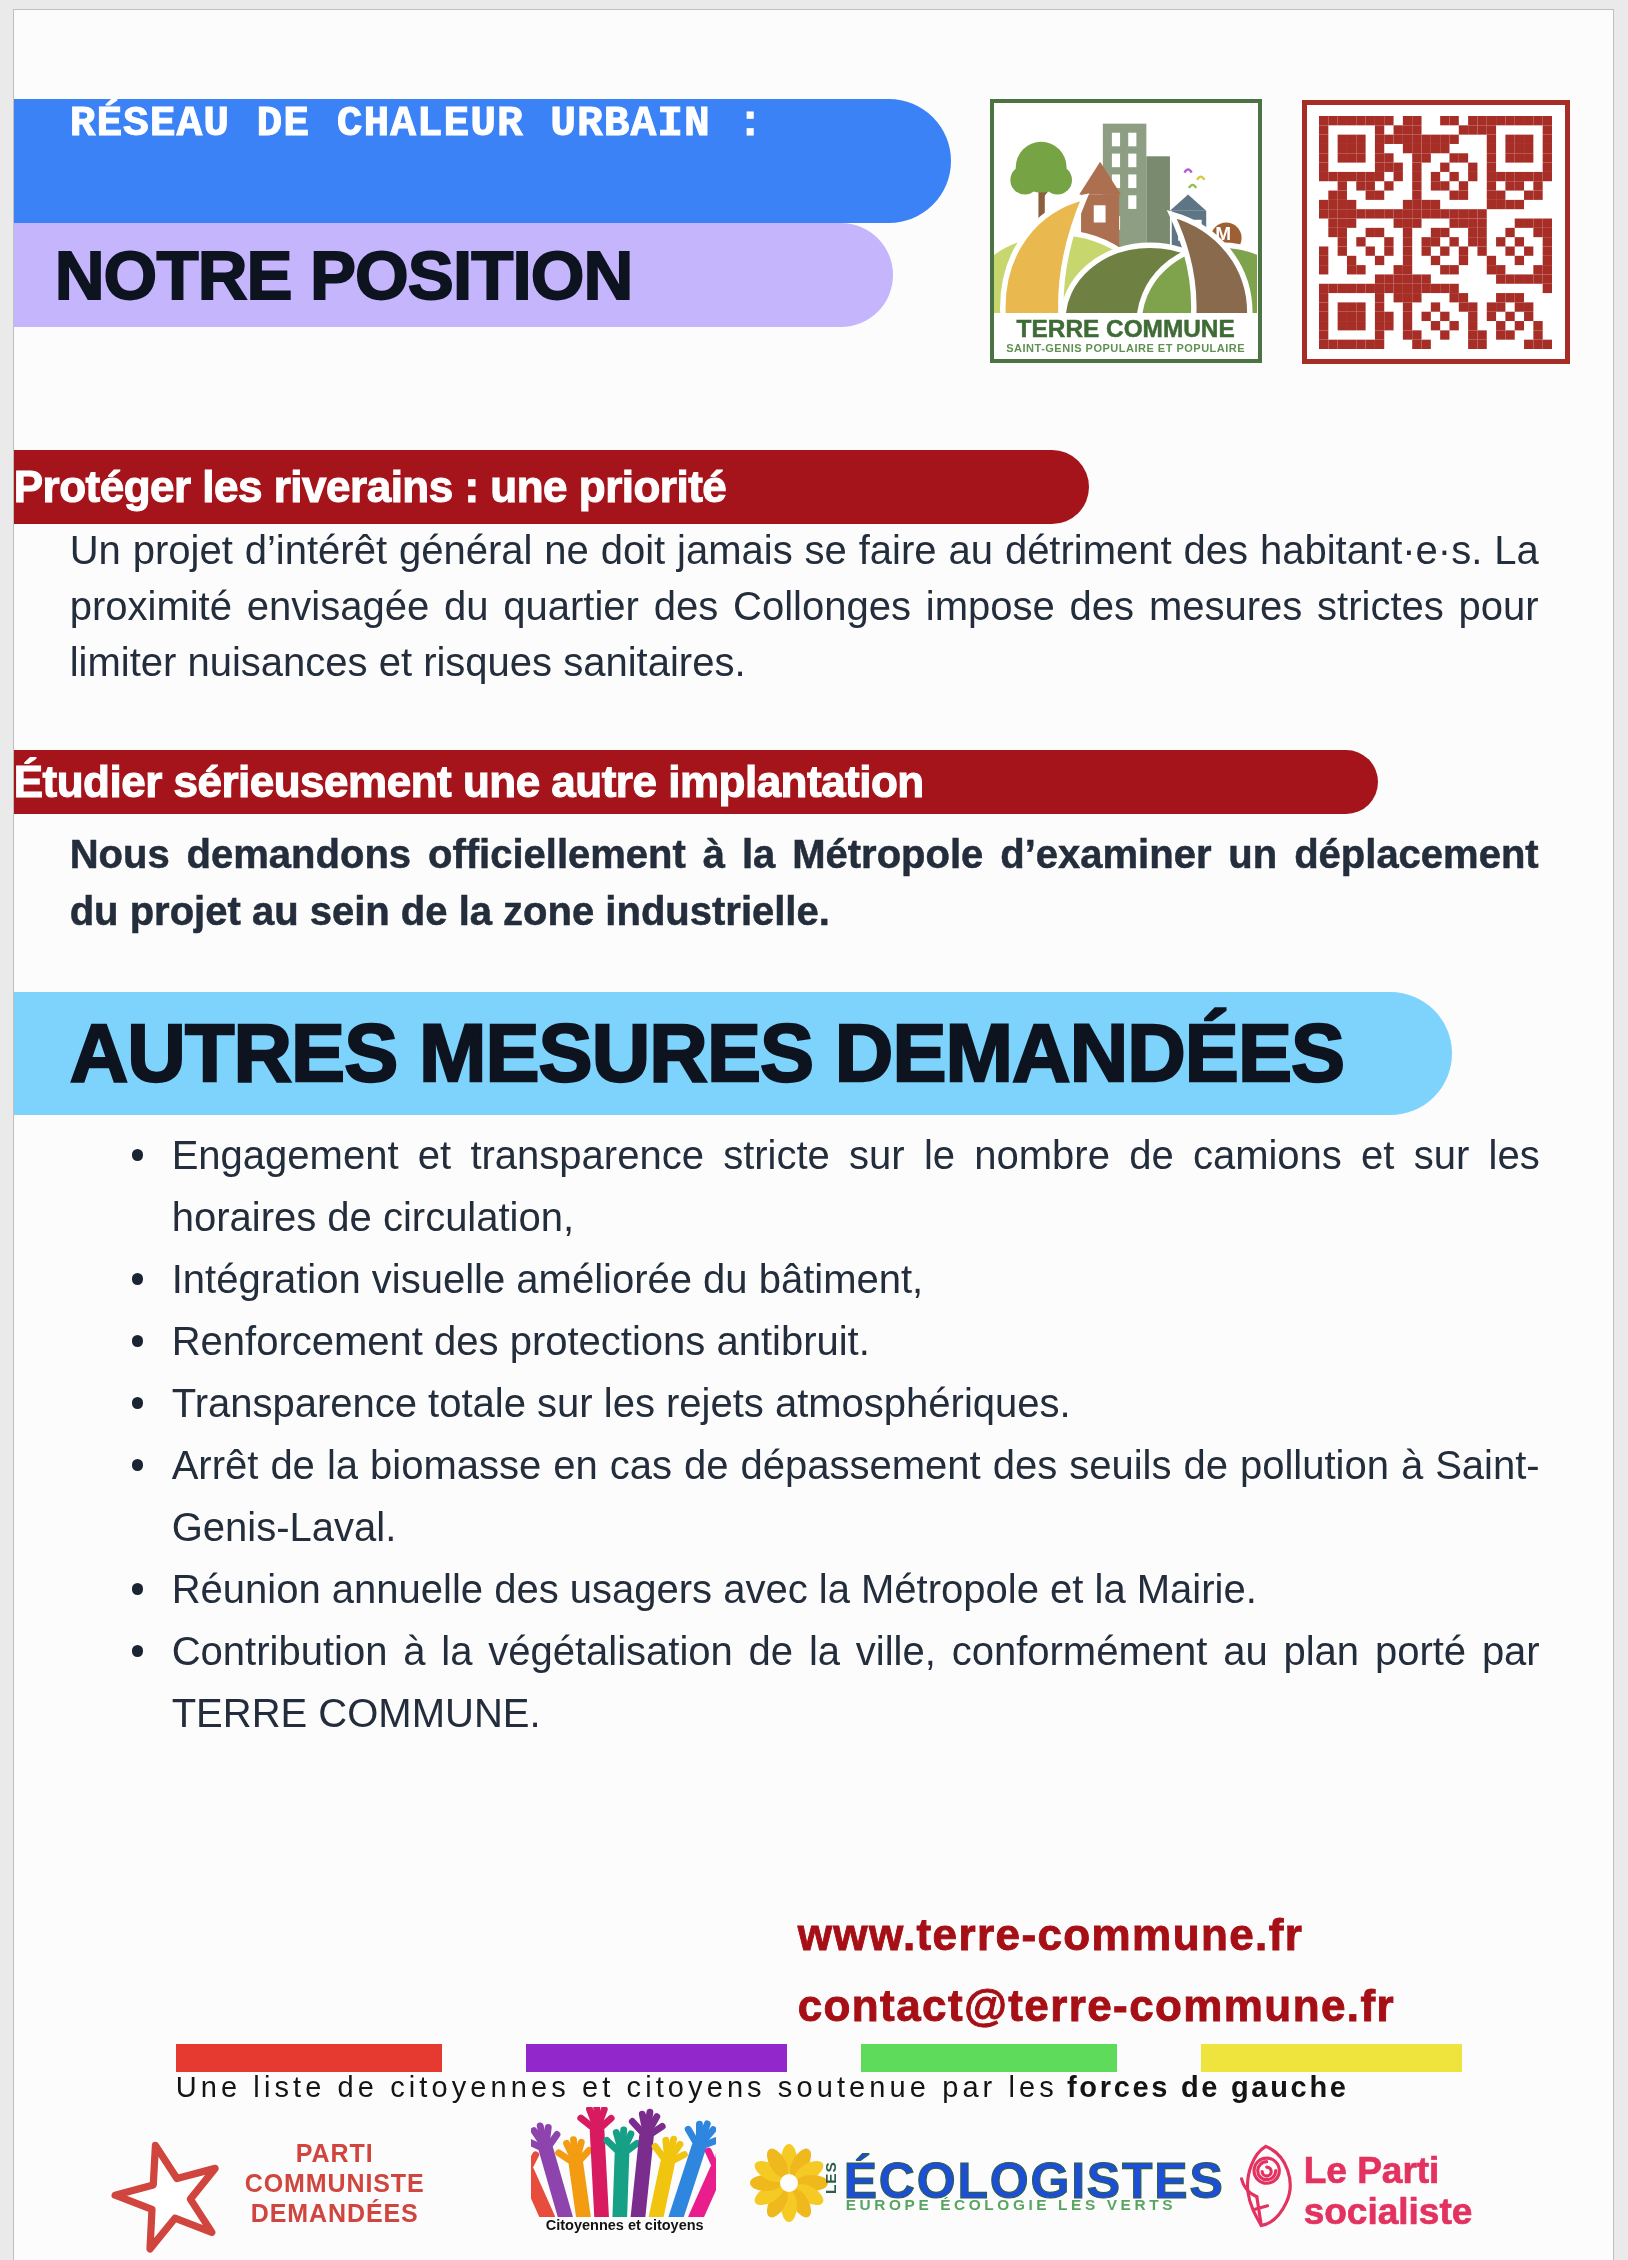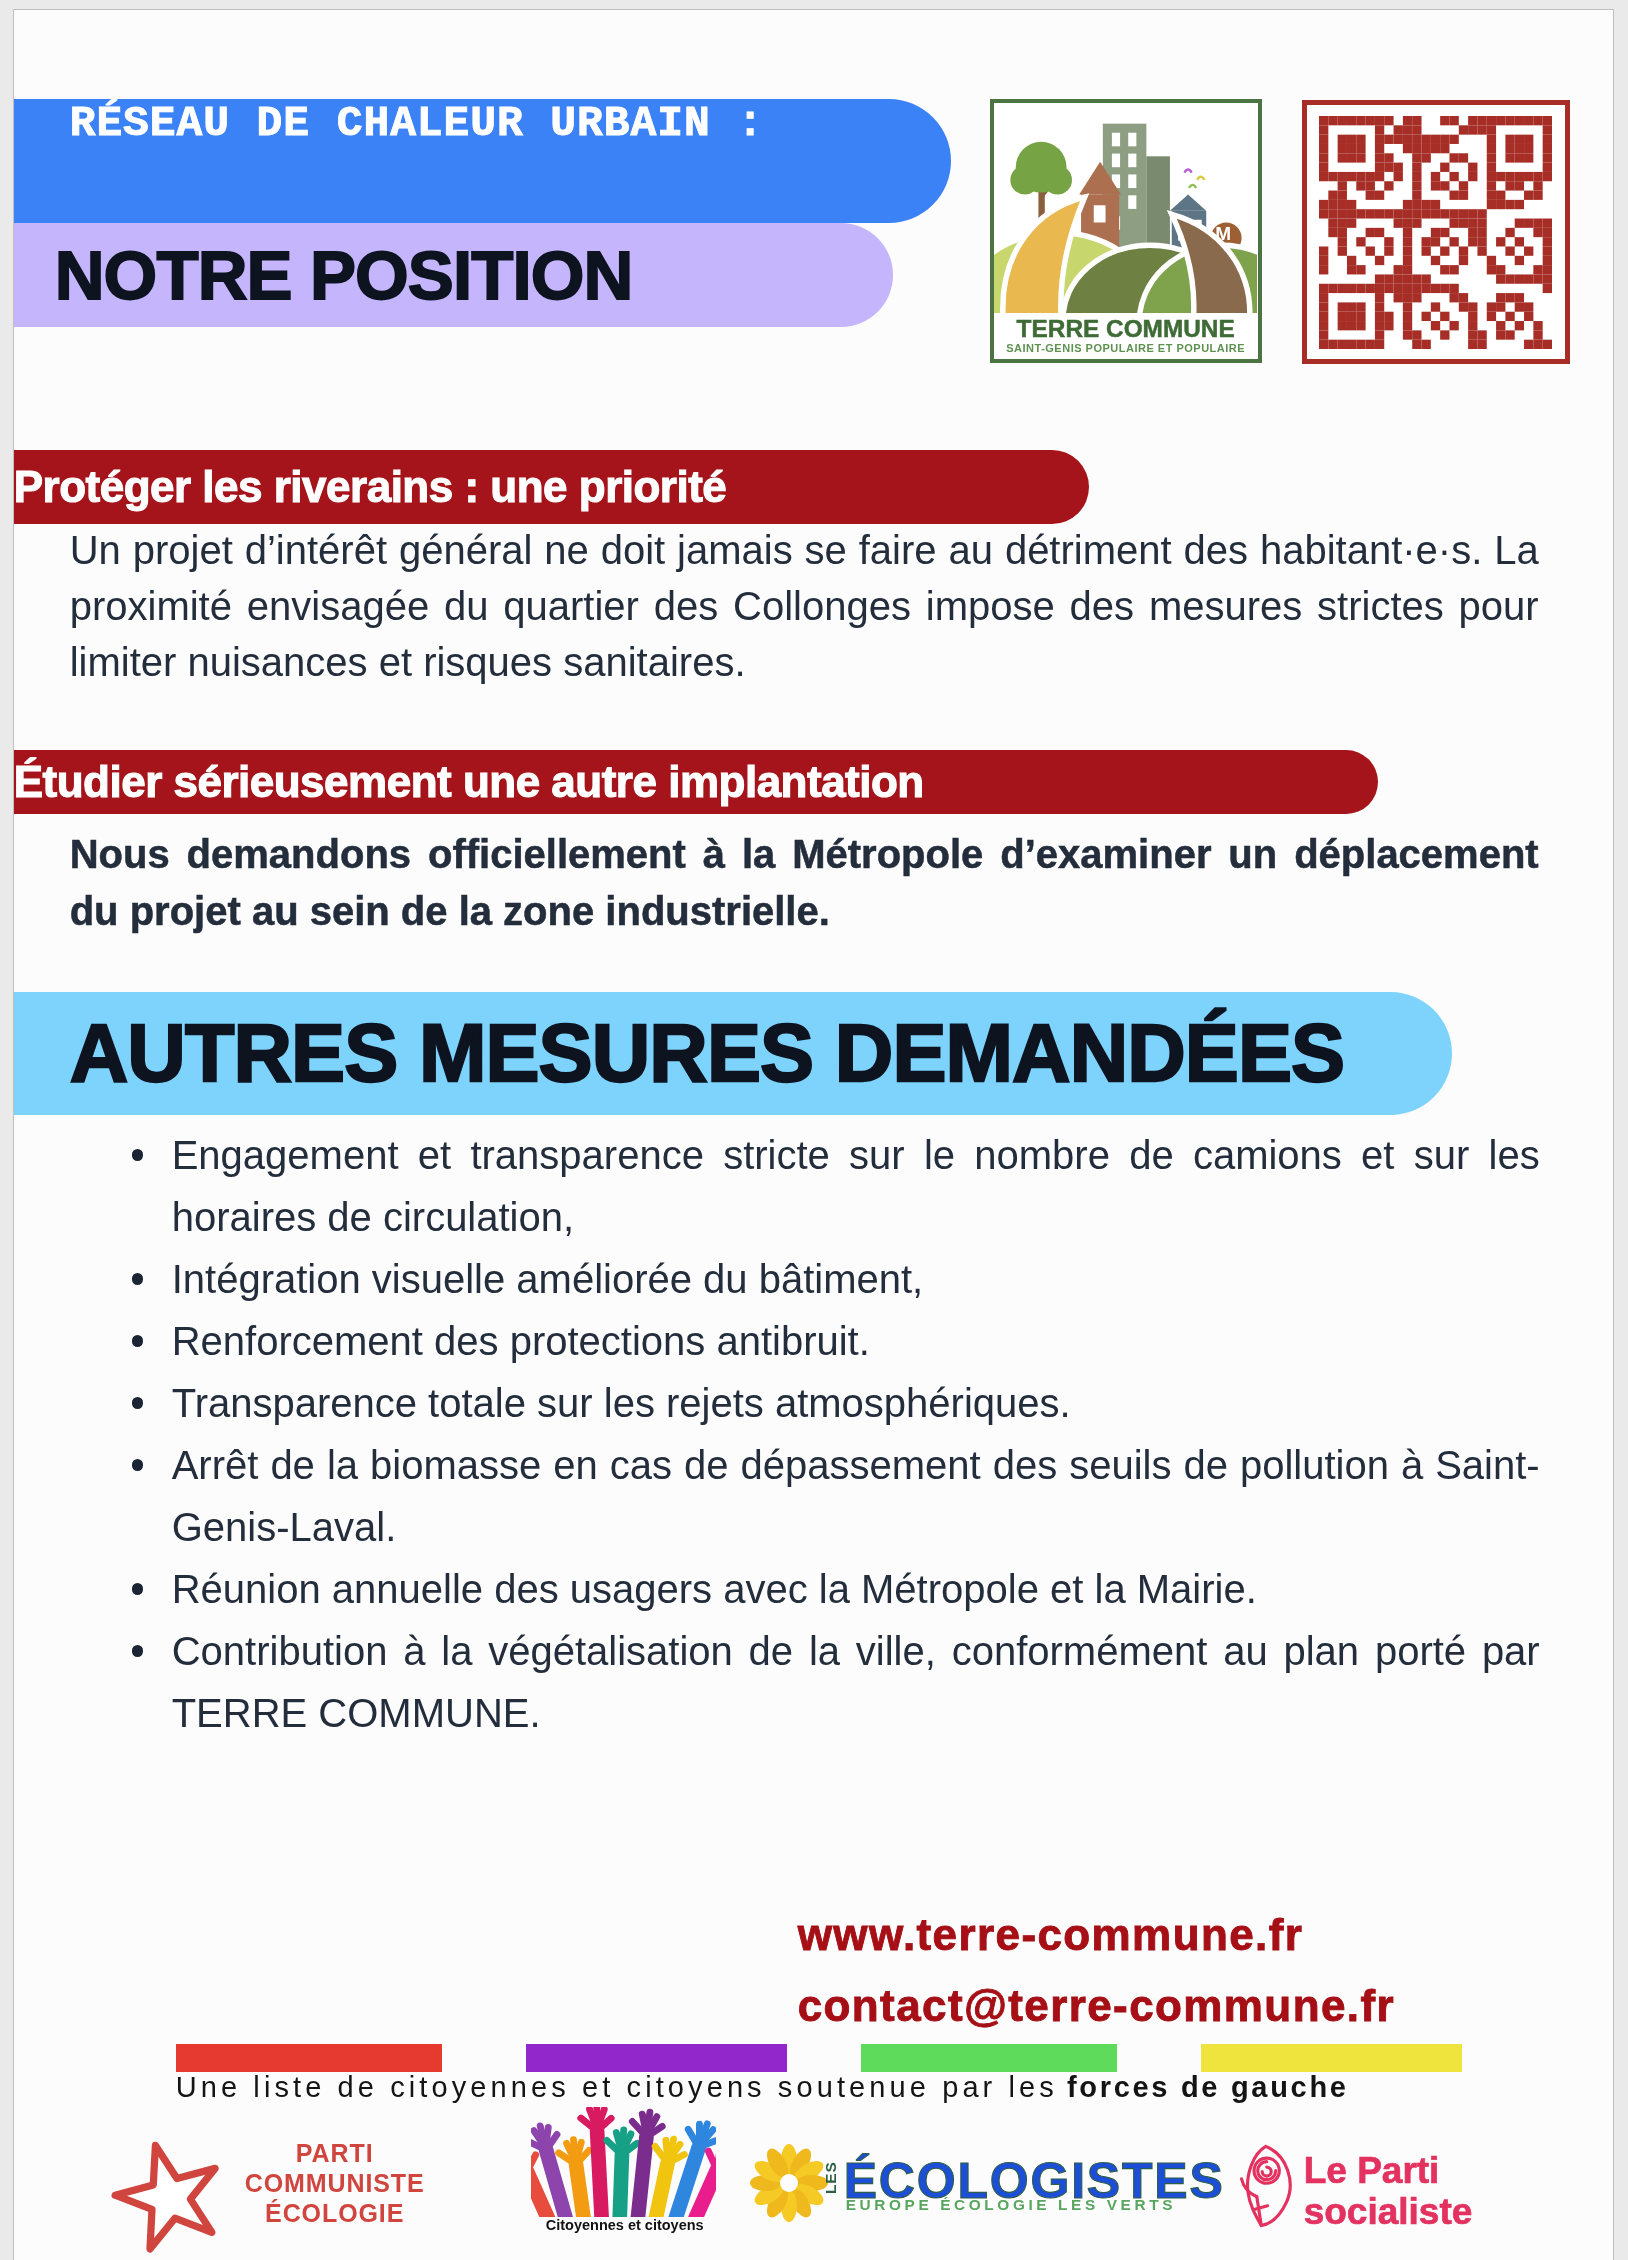--- a/index.html
+++ b/index.html
@@ -577,21 +577,21 @@
   <div class="abs support-line">
     <span>Une liste de citoyennes et citoyens soutenue par les</span><span class="bold">forces de gauche</span>
   </div>
 
   <svg class="abs" style="left:92px;top:2120px" width="127" height="127" viewBox="0 0 140 140">
     <polygon points="54.5,17 78.2,53.5 120.3,42.3 93,76.2 116.6,112.8 76,97.2 48.5,131 50.7,87.5 10.1,71.9 52.1,60.5" fill="#FFFFFF" stroke="#D0453E" stroke-width="8" stroke-linejoin="round"></polygon>
   </svg>
   <div class="abs pcf-text">
     <div>PARTI</div>
     <div>COMMUNISTE</div>
-    <div>ÉCOLOGIE</div>
+    <div>DEMANDÉES</div>
   </div>
 
   <svg id="hands-svg" class="abs" style="left:517px;top:2097px" width="185" height="110" viewBox="0 0 200 120">
       <g transform="translate(16,118) rotate(-24)" stroke="#E74C3C">
         <line x1="0" y1="4" x2="0" y2="-52" stroke-width="16" stroke-linecap="round"></line>
         <g stroke-width="7.5" stroke-linecap="round">
           <line x1="0" y1="-52" x2="-17" y2="-67"></line>
           <line x1="0" y1="-54" x2="-7" y2="-76"></line>
           <line x1="0" y1="-55" x2="1" y2="-79"></line>
           <line x1="0" y1="-54" x2="9" y2="-75"></line>

